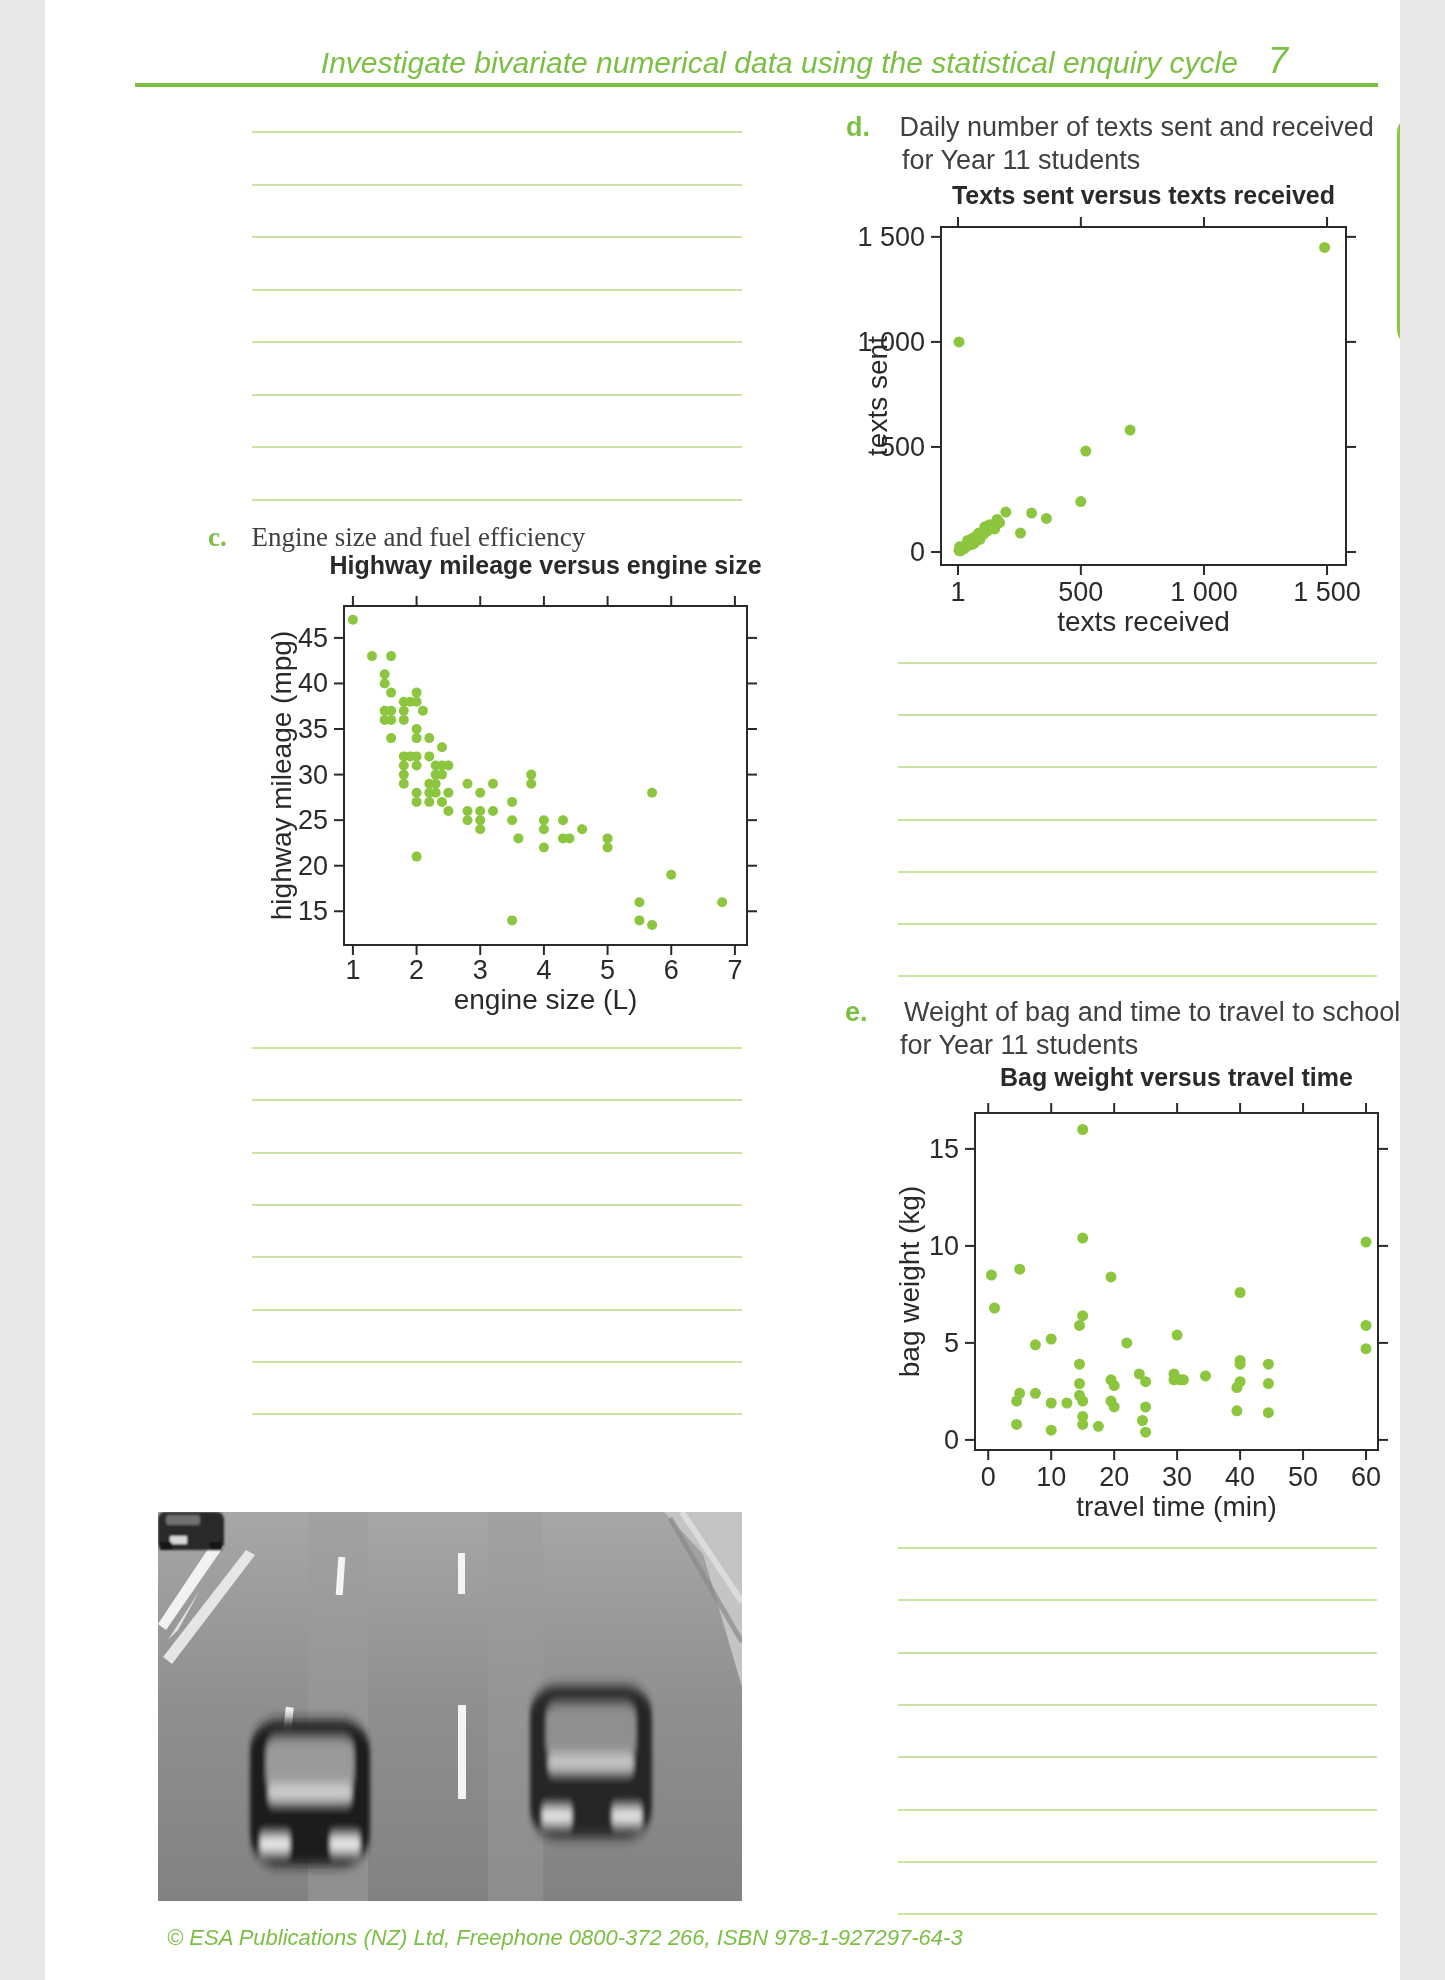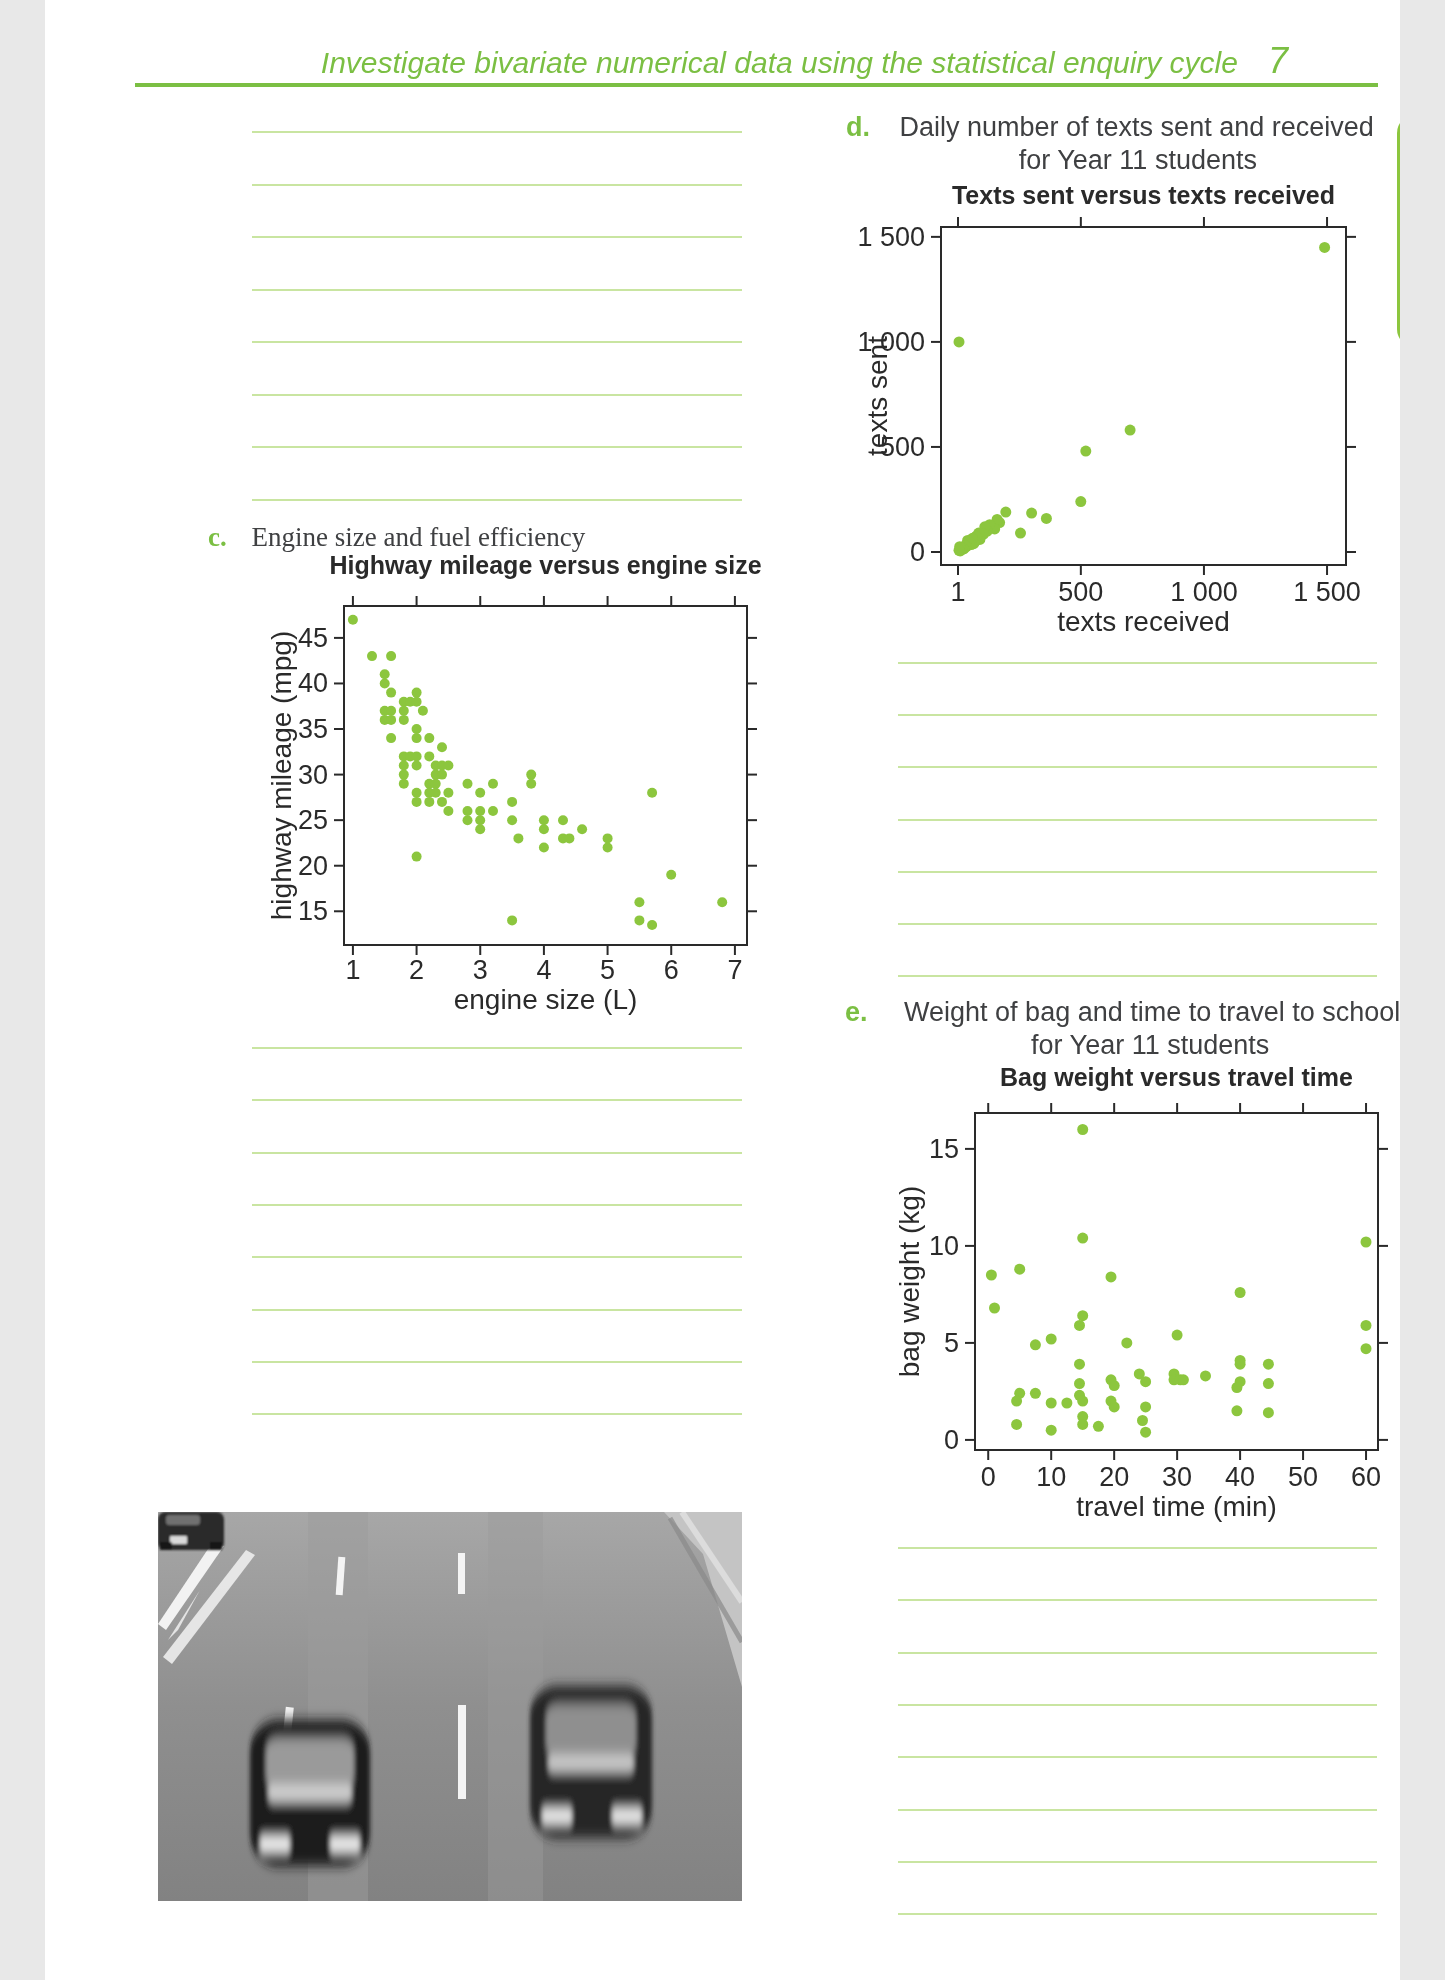--- a/index.html
+++ b/index.html
@@ -26,21 +26,21 @@
     background: #8cc63e; border-radius: 18px 0 0 18px;
     display: flex; align-items: center; justify-content: center;
   }
   .as-tab span {
     writing-mode: vertical-rl; font-weight: bold; font-size: 42px;
     color: #c6e29e; letter-spacing: 2px; white-space: nowrap;
   }
   
   .answer-line { position: absolute; height: 2px; background: #c9e5a1; }
   
-  .sect-heading { position: absolute; font-size: 27px; color: #3f4042; white-space: nowrap; text-align: center; }
+  .sect-heading { position: absolute; font-size: 27px; color: #3f4042; white-space: nowrap; }
   .sect-heading .lbl { color: #7bbf43; font-weight: bold; }
   
   .chart-wrap { position: absolute; }
   .chart-wrap svg { position: absolute; left: 0; top: 0; overflow: visible; }
   
   .photo { position: absolute; left: 113px; top: 1512px; width: 584px; height: 389px; }
   
   .footer {
     position: absolute; left: 122px; top: 1925px;
     font-style: italic; font-size: 22px; color: #7bbf43; white-space: nowrap;
@@ -266,20 +266,21 @@
       <g transform="translate(372,158)" filter="url(#mblur)">
         <rect x="0" y="16" width="122" height="152" rx="28" fill="#262626"></rect>
         <rect x="16" y="34" width="90" height="54" rx="12" fill="#8f8f8f"></rect>
         <rect x="18" y="84" width="86" height="18" rx="6" fill="#c6c6c6"></rect>
         <rect x="12" y="138" width="30" height="16" rx="4" fill="#e8e8e8"></rect>
         <rect x="82" y="138" width="30" height="16" rx="4" fill="#e8e8e8"></rect>
       </g>
     </svg>
   </div>
 
+  <div class="footer">© ESA Publications (NZ) Ltd, Freephone 0800-372 266, ISBN 978-1-927297-64-3</div>
 
   <div class="sect-heading" style="left:801px; top:112px;">
     <span class="lbl">d.</span>
     <span style="margin-left:22px;">Daily number of texts sent and received</span><br>
     <span style="margin-left:56px; line-height:1.3;">for Year 11 students</span>
   </div>
 
   <div class="chart-wrap" style="left:808px; top:180px; width:520px; height:480px;">
     <svg id="chart-1" width="520" height="480" viewBox="0 0 520 480">
         <text x="290.5" y="24" text-anchor="middle" font-size="25" fill="#2a2a2a" font-family="&quot;Liberation Sans&quot;, sans-serif" font-weight="bold">Texts sent versus texts received</text>

